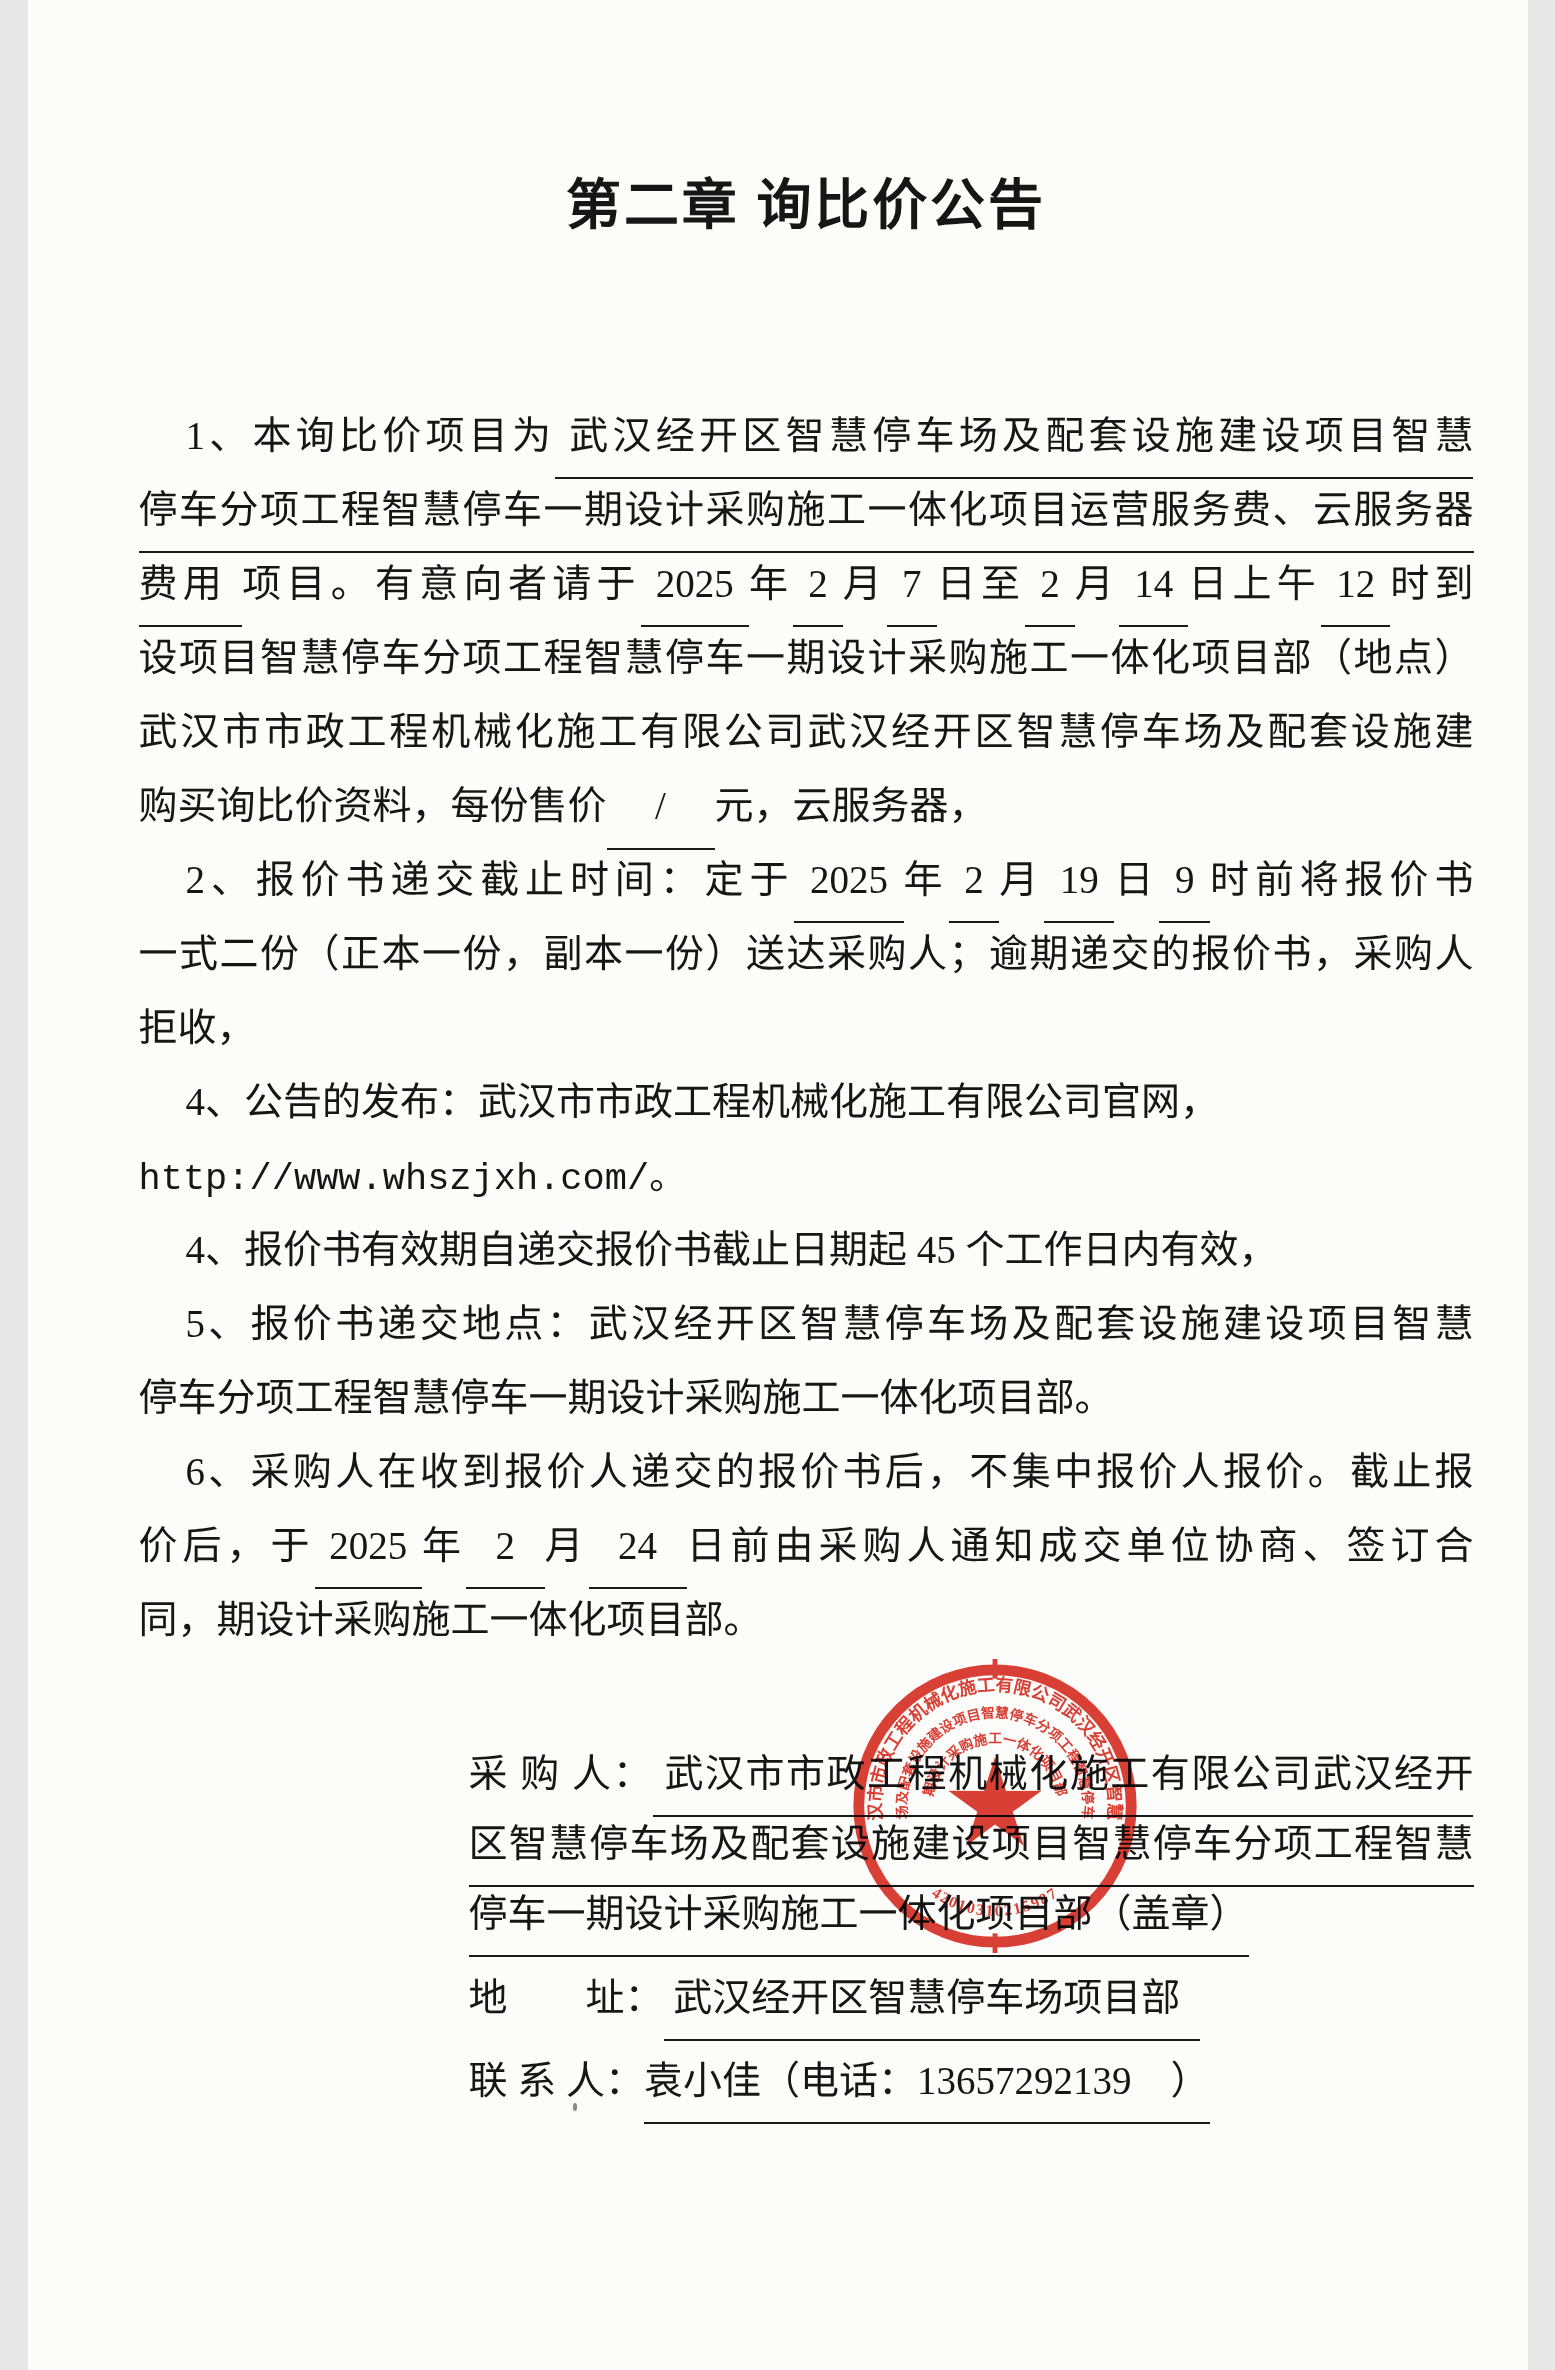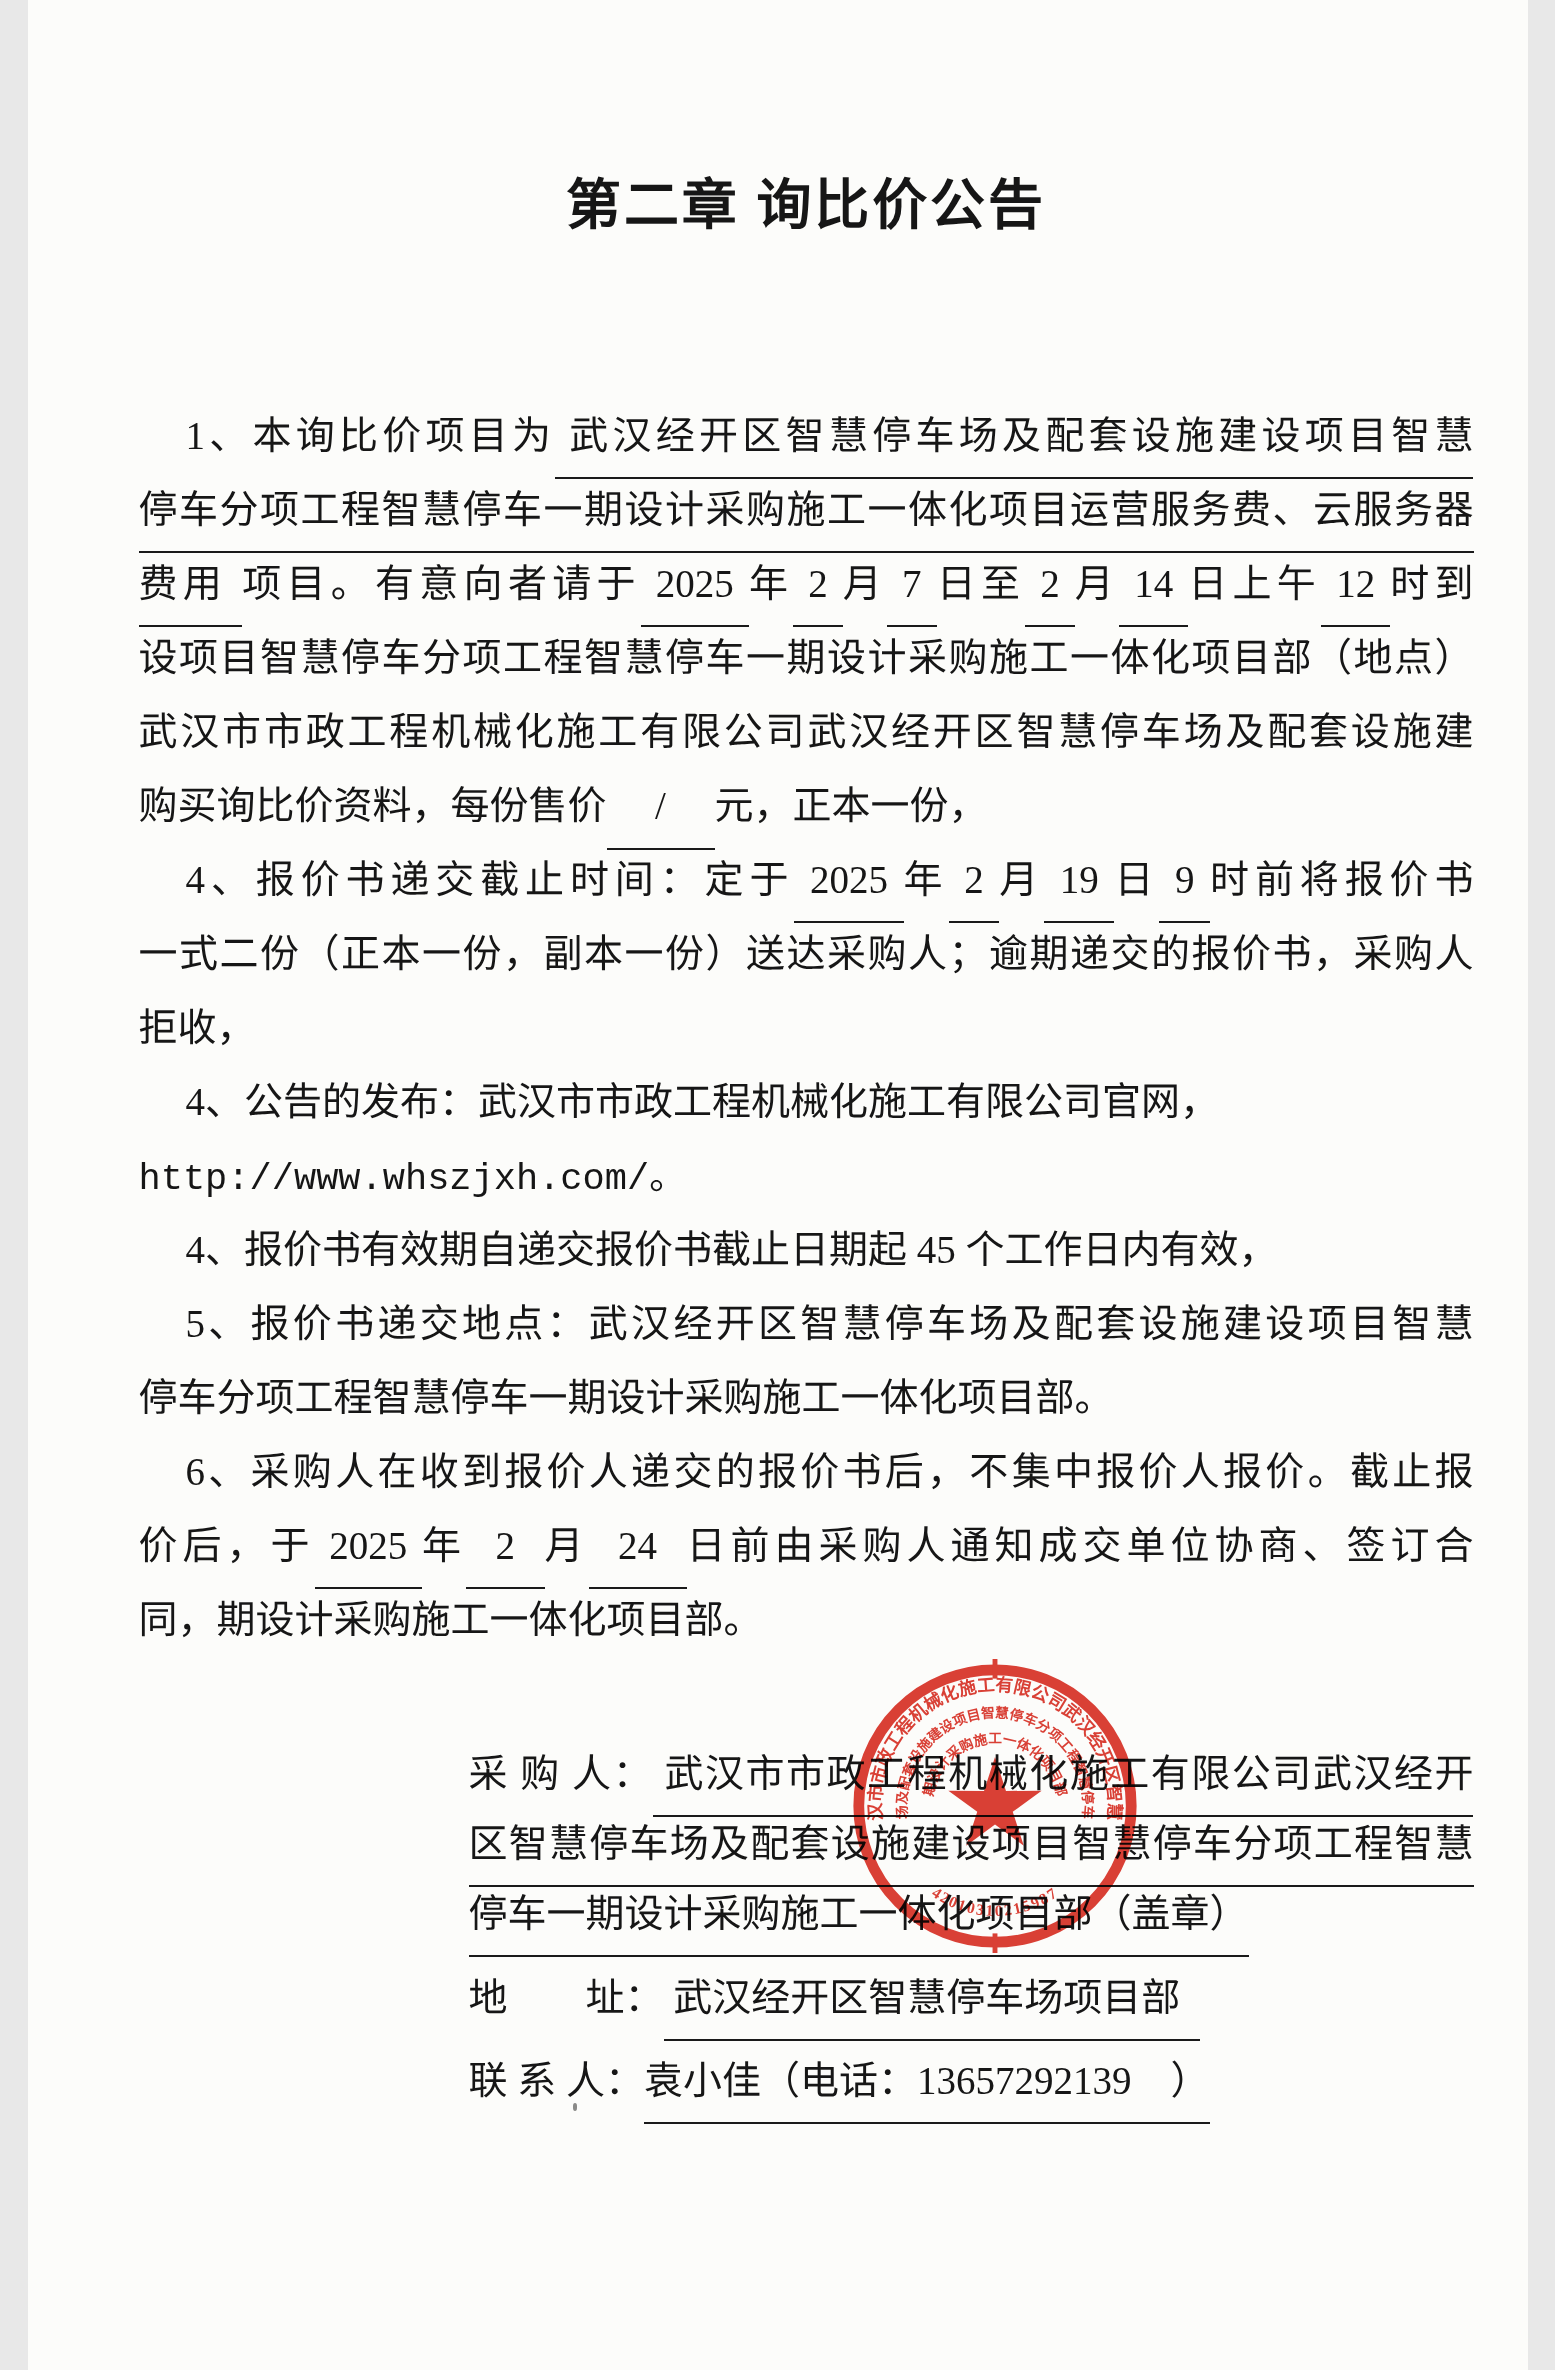--- a/index.html
+++ b/index.html
@@ -58,22 +58,22 @@
 
 <div class="page">
   <div class="content">
     <h1 class="title">第二章 询比价公告</h1>
     <div class="body-lines">
         <div class="line just ind"><span>1、本询比价项目为</span><span class="u">&nbsp;武汉经开区智慧停车场及配套设施建设项目智慧</span></div>
         <div class="line just"><span class="u">停车分项工程智慧停车一期设计采购施工一体化项目运营服务费、云服务器</span></div>
         <div class="line just"><span class="u">费用&nbsp;</span><span>项目。有意向者请于</span><span class="u">&nbsp;2025&nbsp;</span><span>年</span><span class="u">&nbsp;2&nbsp;</span><span>月</span><span class="u">&nbsp;7&nbsp;</span><span>日至</span><span class="u">&nbsp;2&nbsp;</span><span>月</span><span class="u">&nbsp;14&nbsp;</span><span>日上午</span><span class="u">&nbsp;12&nbsp;</span><span>时到</span></div>
         <div class="line just"><span>设项目智慧停车分项工程智慧停车一期设计采购施工一体化项目部（地点）</span></div>
         <div class="line just"><span>武汉市市政工程机械化施工有限公司武汉经开区智慧停车场及配套设施建</span></div>
-        <div class="line"><span>购买询比价资料，每份售价</span><span class="u blank" style="width: 108px;">/</span><span>元，正本一份，</span></div>
-        <div class="line just ind"><span>4、报价书递交截止时间：定于</span><span class="u">&nbsp;2025&nbsp;</span><span>年</span><span class="u">&nbsp;2&nbsp;</span><span>月</span><span class="u">&nbsp;19&nbsp;</span><span>日</span><span class="u">&nbsp;9&nbsp;</span><span>时前将报价书</span></div>
+        <div class="line"><span>购买询比价资料，每份售价</span><span class="u blank" style="width: 108px;">/</span><span>元，云服务器，</span></div>
+        <div class="line just ind"><span>2、报价书递交截止时间：定于</span><span class="u">&nbsp;2025&nbsp;</span><span>年</span><span class="u">&nbsp;2&nbsp;</span><span>月</span><span class="u">&nbsp;19&nbsp;</span><span>日</span><span class="u">&nbsp;9&nbsp;</span><span>时前将报价书</span></div>
         <div class="line just"><span>一式二份（正本一份，副本一份）送达采购人；逾期递交的报价书，采购人</span></div>
         <div class="line"><span>拒收，</span></div>
         <div class="line ind"><span>4、公告的发布：武汉市市政工程机械化施工有限公司官网，</span></div>
         <div class="line"><span class="mono">http://www.whszjxh.com/。</span></div>
         <div class="line ind"><span>4、报价书有效期自递交报价书截止日期起 45 个工作日内有效，</span></div>
         <div class="line just ind"><span>5、报价书递交地点：武汉经开区智慧停车场及配套设施建设项目智慧</span></div>
         <div class="line"><span>停车分项工程智慧停车一期设计采购施工一体化项目部。</span></div>
         <div class="line just ind"><span>6、采购人在收到报价人递交的报价书后，不集中报价人报价。截止报</span></div>
         <div class="line just"><span>价后，于</span><span class="u">&nbsp;2025&nbsp;</span><span>年</span><span class="u">&nbsp;&nbsp;2&nbsp;&nbsp;</span><span>月</span><span class="u">&nbsp;&nbsp;24&nbsp;&nbsp;</span><span>日前由采购人通知成交单位协商、签订合</span></div>
         <div class="line"><span>同，期设计采购施工一体化项目部。</span></div>

